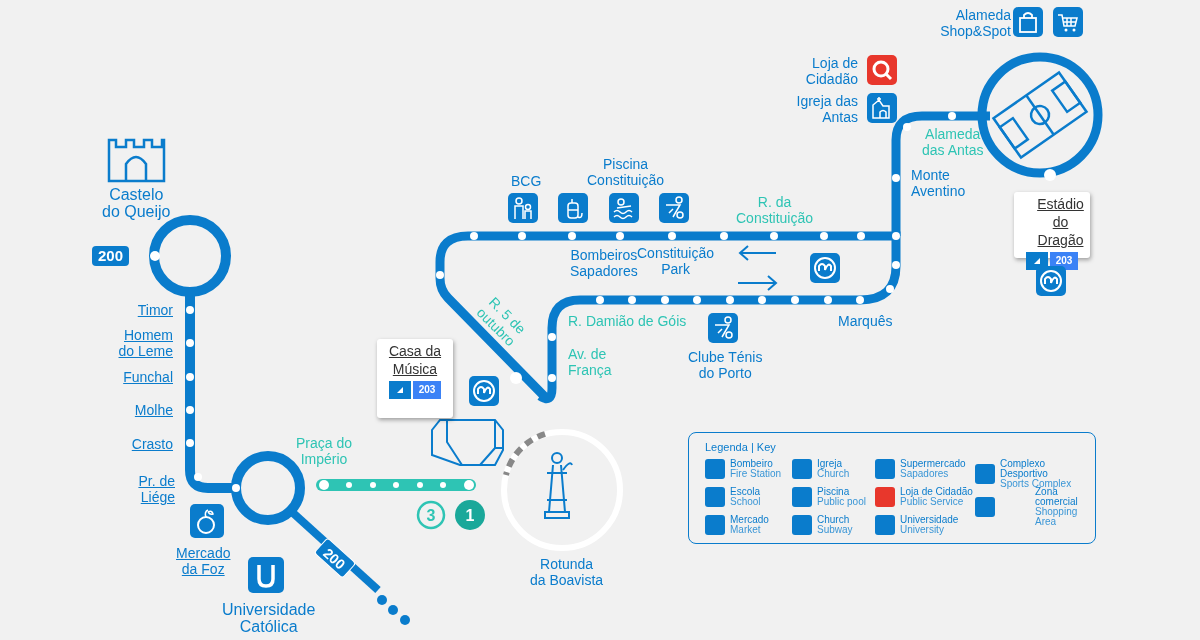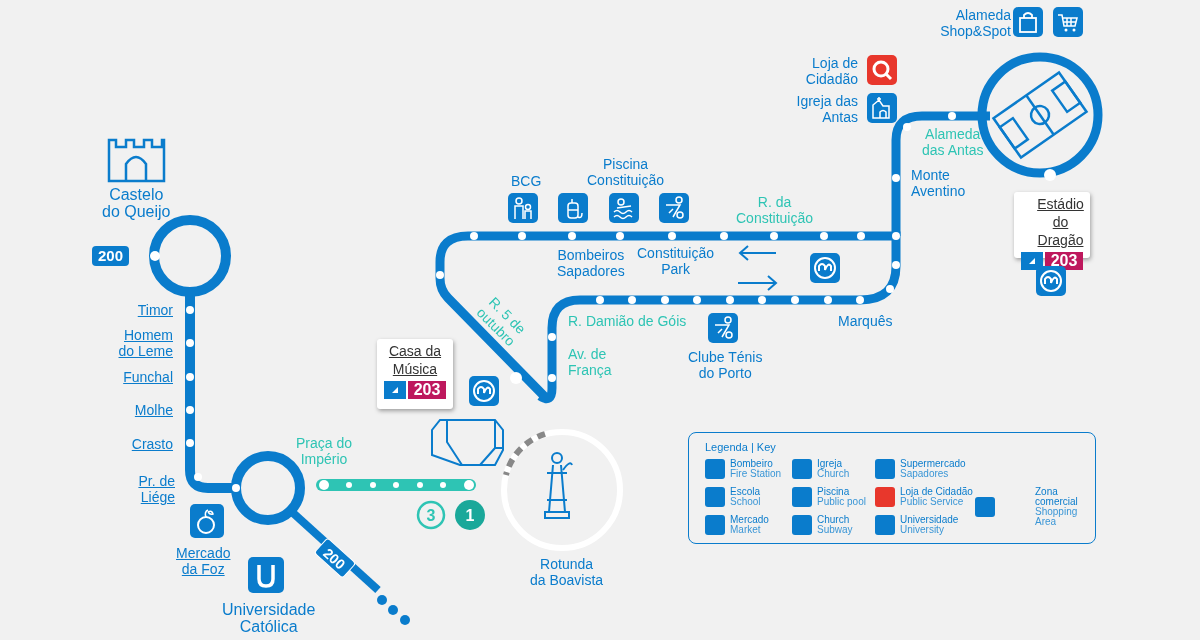--- a/index.html
+++ b/index.html
@@ -11,21 +11,21 @@
   .lbl.teal{color:#2ec4b4;}
   .lbl.u{text-decoration:underline;}
   .ic{position:absolute;width:30px;height:30px;background:#0a7ccc;border-radius:5px;}
   .ic.red{background:#e8372c;}
   .ic svg{position:absolute;left:0;top:0;}
   .card{position:absolute;background:#fff;border-radius:3px;box-shadow:1px 2px 4px rgba(0,0,0,.35);}
   .card .t{font-family:"Liberation Sans Narrow","Liberation Sans",sans-serif;font-size:14px;line-height:18px;color:#333;text-align:center;text-decoration:underline;}
   .card .row{display:flex;justify-content:center;gap:2px;margin-top:3px;}
   .card .tri{width:22px;height:18px;background:#0a7ccc;position:relative;}
   .card .tri:after{content:"";position:absolute;left:8px;top:6px;border-left:6px solid transparent;border-bottom:6px solid #fff;}
-  .card .num{background:#be185d;color:#fff;font-family:"Liberation Sans",sans-serif;font-weight:bold;font-size:16px;line-height:18px;padding:0 6px;}
+  .card .num{background:#3b82f6;color:#fff;font-family:"Liberation Sans",sans-serif;font-weight:bold;font-size:10px;line-height:18px;padding:0 6px;}
   .badge200{position:absolute;background:#0a7ccc;color:#fff;font-family:"Liberation Sans",sans-serif;font-weight:bold;font-size:15px;line-height:20px;padding:0 6px;border-radius:4px;}
   .legend{position:absolute;left:688px;top:432px;width:406px;height:110px;border:1.5px solid #0a7ccc;border-radius:8px;}
   .legend .title{position:absolute;left:16px;top:8px;font-family:"Liberation Sans Narrow","Liberation Sans",sans-serif;font-size:11px;color:#0a7ccc;}
   .li{position:absolute;display:flex;align-items:center;gap:5px;}
   .li .sq{width:20px;height:20px;background:#0a7ccc;border-radius:3px;position:relative;flex:none;}
   .li .sq.red{background:#e8372c;}
   .li .tx{font-family:"Liberation Sans Narrow","Liberation Sans",sans-serif;font-size:10px;line-height:10px;color:#0a7ccc;}
   .li .tx .en{color:#3a96d6;}
 </style>
 </head>
@@ -163,21 +163,21 @@
 <div class="ic" style="left:248px;top:557px;width:36px;height:36px;">
   <svg width="36" height="36">
       <path d="M11 8 V22 Q11 29 18 29 Q25 29 25 22 V8" fill="none" stroke="#fff" stroke-width="3.5"></path>
     </svg>
 </div>
 <div class="lbl c" style="left:222px;top:601px;font-size:16px;line-height:17px;">Universidade<br>Católica</div>
 
 <div class="lbl c teal" style="left:296px;top:435px;">Praça do<br>Império</div>
 <div class="lbl c" style="left:530px;top:556px;">Rotunda<br>da Boavista</div>
 
-<div class="card" style="left:377px;top:339px;width:76px;height:70px;">
+<div class="card" style="left:377px;top:339px;width:76px;height:79px;">
   <div class="t" style="margin-top:3px;">Casa da<br>Música</div>
   <div class="row">
       <span class="tri"></span>
       <span class="num">203</span>
     </div>
 </div>
 <div class="ic" style="left:469px;top:376px;">
   <svg width="30" height="30">
       <circle cx="15" cy="15" r="10" fill="none" stroke="#fff" stroke-width="2"></circle>
       <path d="M9 18 V13 Q12 9 15 13 V17 Q18 9 21 13 V18" fill="none" stroke="#fff" stroke-width="2"></path>
@@ -185,21 +185,21 @@
 </div>
 
 <div class="lbl c teal" style="left:478px;top:305px;transform:rotate(45deg);">R. 5 de<br>outubro</div>
 <div class="lbl teal" style="left:568px;top:346px;">Av. de<br>França</div>
 <div class="lbl teal" style="left:568px;top:313px;">R. Damião de Góis</div>
 <div class="lbl c teal" style="left:736px;top:194px;">R. da<br>Constituição</div>
 <div class="lbl c teal" style="left:922px;top:126px;">Alameda<br>das Antas</div>
 
 <div class="lbl c" style="left:511px;top:173px;">BCG</div>
 <div class="lbl c" style="left:587px;top:156px;">Piscina<br>Constituição</div>
-<div class="lbl c" style="left:557px;top:247px;">Bombeiros<br>Sapadores</div>
+<div class="lbl c" style="left:570px;top:247px;">Bombeiros<br>Sapadores</div>
 <div class="lbl c" style="left:637px;top:245px;">Constituição<br>Park</div>
 <div class="lbl c" style="left:688px;top:349px;">Clube Ténis<br>do Porto</div>
 <div class="lbl" style="left:798px;top:313px;margin-left:40px;">Marquês</div>
 <div class="lbl" style="left:911px;top:167px;">Monte<br>Aventino</div>
 <div class="lbl r" style="right:342px;top:55px;">Loja de<br>Cidadão</div>
 <div class="lbl r" style="right:342px;top:93px;">Igreja das<br>Antas</div>
 <div class="lbl r" style="right:189px;top:7px;">Alameda<br>Shop&amp;Spot</div>
 
 <div class="ic" style="left:508px;top:193px;">
     <svg width="30" height="30">
@@ -310,17 +310,21 @@
       <span class="tx"><span>Supermercado</span><br><span class="en">Sapadores</span></span>
     </div>
   <div class="li" style="left:186px;top:54px;">
       <span class="sq red"></span>
       <span class="tx"><span>Loja de Cidadão</span><br><span class="en">Public Service</span></span>
     </div>
   <div class="li" style="left:186px;top:82px;">
       <span class="sq"></span>
       <span class="tx"><span>Universidade</span><br><span class="en">University</span></span>
     </div>
+  <div class="li" style="left:286px;top:26px;">
+      <span class="sq"></span>
+      <span class="tx"><span>Complexo Desportivo</span><br><span class="en">Sports Complex</span></span>
+    </div>
   <div class="li" style="left:286px;top:54px;gap:40px;">
       <span class="sq"></span>
       <span class="tx"><span>Zona comercial</span><br><span class="en">Shopping Area</span></span>
     </div>
 </div>
 
 </body></html>

